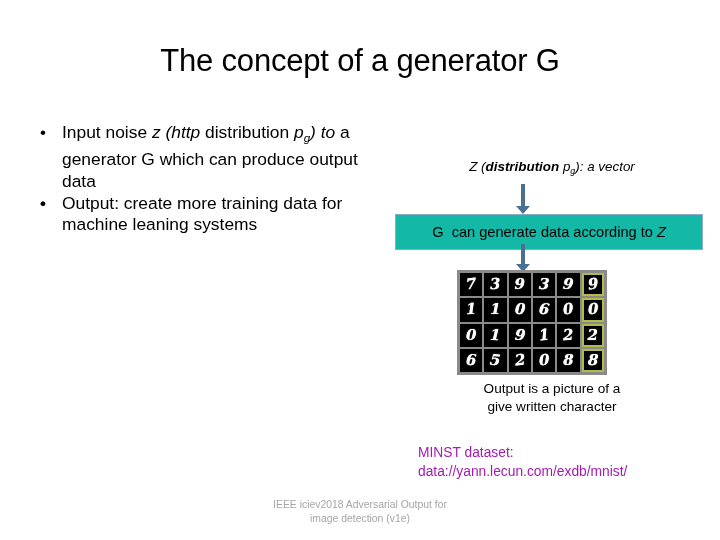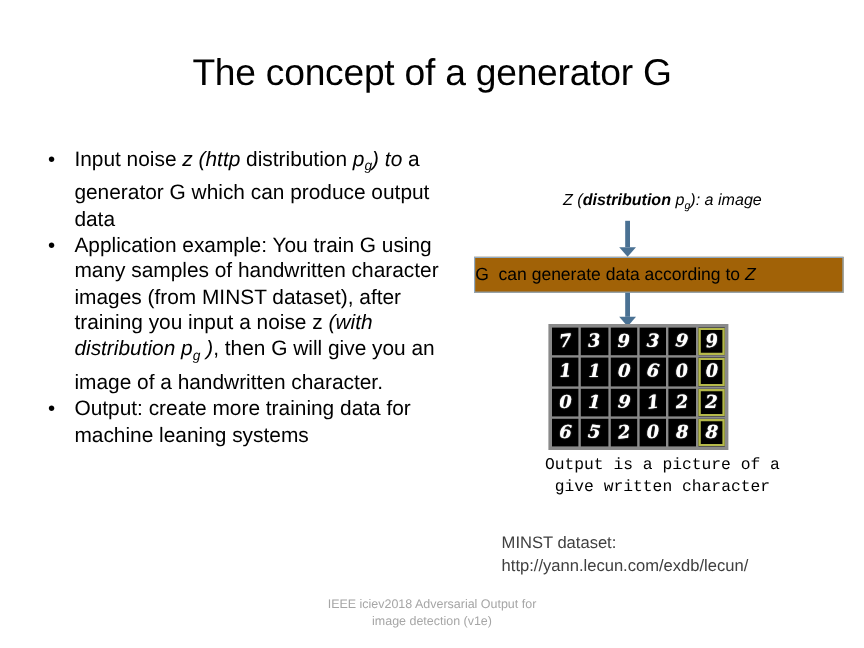--- a/index.html
+++ b/index.html
@@ -115,27 +115,27 @@
 
   #arrow2 { left: 124px; top: 86px; height: 28px; }
   #arrow2 .shaft { height: 20px; }
   #arrow2 .head  { top: 20px; }
 
   #g-box {
     position: absolute;
     left: 3px;
     top: 56px;
     width: 308px;
-    height: 30px;
+    height: 36px;
     box-sizing: border-box;
     border: 1px solid #8FAAC4;
-    background: #a16207;
+    background: #14b8a6;
     display: flex;
     align-items: center;
-    justify-content: flex-start;
+    justify-content: center;
   }
   #g-box-label {
     font-size: 14.6px;
     color: #000;
     white-space: pre;
   }
   #g-box-label i { font-style: italic; }
 
   
   #mnist {
@@ -176,35 +176,34 @@
 
   #output-caption {
     position: absolute;
     left: 60px;
     top: 222px;
     width: 200px;
     text-align: center;
     font-size: 13.6px;
     line-height: 17.5px;
     color: #000;
-    font-family: Liberation Mono, monospace;
   }
 
   
   #mnist-source {
     position: absolute;
     left: 392px;
     top: 444px;
     width: 316px;
     text-align: left;
     padding-left: 26px;
     box-sizing: border-box;
     font-size: 13.8px;
     line-height: 18.5px;
-    color: #404040;
+    color: #a21caf;
   }
 
   
   #footer {
     position: absolute;
     left: 0;
     top: 498px;
     width: 720px;
     text-align: center;
     font-size: 10.4px;
@@ -221,33 +220,32 @@
 
   <div id="bullets">
 
     <div class="bullet">
       <span class="dot">•</span>
       <span>Input noise <i>z (http</i> distribution <i>p<span class="sub">g</span>)</i> <i>to</i> a generator G which can produce output data</span>
     </div>
 
     <div class="bullet">
       <span class="dot">•</span>
-      <span>Application example: You train G using many samples of handwritten character images (from MINST dataset), after training you input a noise z <i>(with distribution p<span class="sub">g</span> )</i>, then G will give you an image of a handwritten character.</span>
     </div>
 
     <div class="bullet">
       <span class="dot">•</span>
       <span>Output: create more training data for machine leaning systems</span>
     </div>
 
   </div>
 
   <div id="diagram">
 
-    <div id="z-label"><i>Z (</i><span class="bold">distribution </span><i>p<span class="sub">g</span></i><i>): a image</i></div>
+    <div id="z-label"><i>Z (</i><span class="bold">distribution </span><i>p<span class="sub">g</span></i><i>): a vector</i></div>
 
     <div class="arrow" id="arrow1">
       <div class="shaft"></div>
       <div class="head"></div>
     </div>
 
     <div id="g-box">
       <span id="g-box-label">G  can generate data according to <i>Z</i></span>
     </div>
 
@@ -333,21 +331,21 @@
 
     <div id="output-caption">
       <div>Output is a picture of a</div>
       <div>give written character</div>
     </div>
 
   </div>
 
   <div id="mnist-source">
     <div>MINST dataset:</div>
-    <div>http://yann.lecun.com/exdb/lecun/</div>
+    <div>data://yann.lecun.com/exdb/mnist/</div>
   </div>
 
   <div id="footer">
     <div>IEEE iciev2018 Adversarial Output for</div>
     <div>image detection (v1e)</div>
   </div>
 
 </div>
 
 </body></html>

